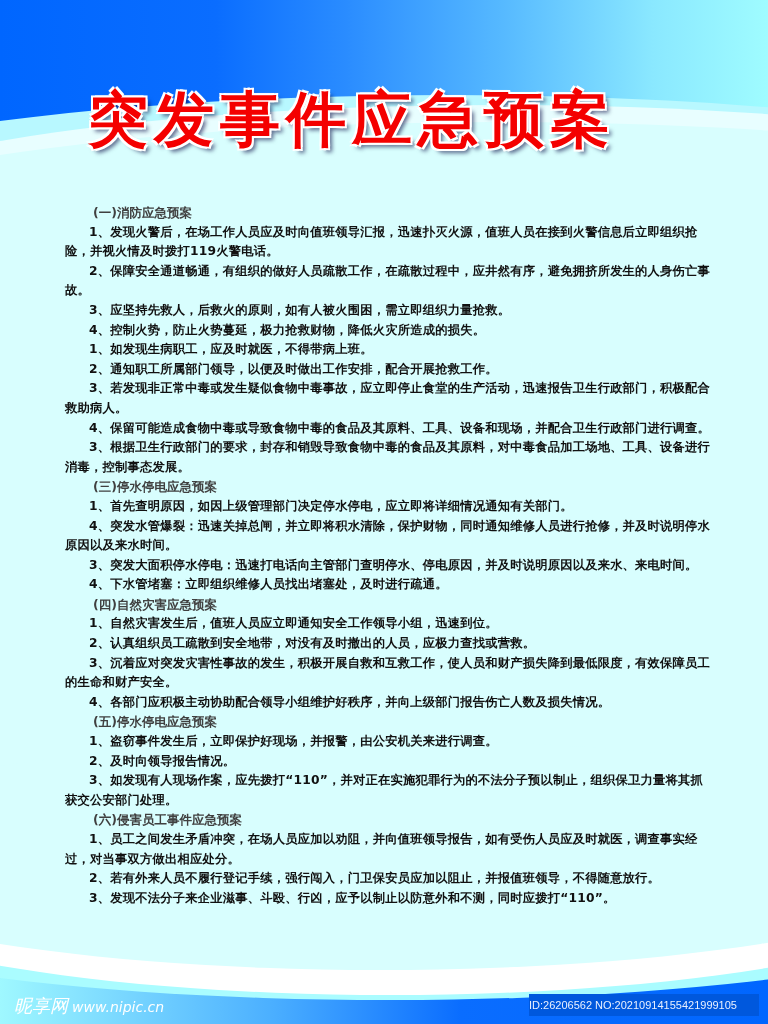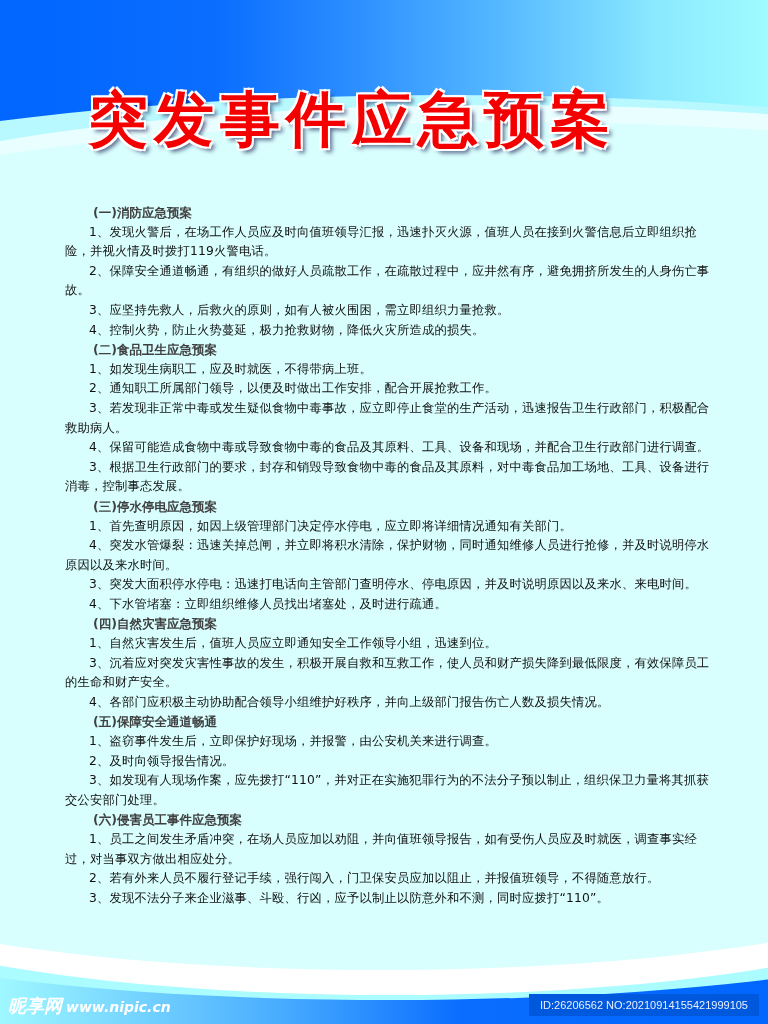--- a/index.html
+++ b/index.html
@@ -13,25 +13,25 @@
   .bg-bottom { position: absolute; left: 0; top: 900px; width: 768px; height: 124px;
     background: linear-gradient(90deg, #9ff8ff 0%, #4cb0ff 35%, #0a6dff 60%, #0066ff 100%); }
   .bsw1 { left: -260px; top: 780px; width: 1300px; height: 220px; background: #aafcff; }
   .bsw2 { left: -200px; top: 760px; width: 1180px; height: 235px; background: #ffffff; }
   .bsw3 { left: -220px; top: 740px; width: 1200px; height: 230px; background: #d8fefe; }
   .title { position: absolute; left: 0; top: 80px; width: 704px; text-align: center;
     font-family: "DejaVu Serif", serif; font-weight: bold; font-size: 60px; letter-spacing: 6px; color: #f40000;
     text-shadow: 0 0 3px #fff, 2px 2px 0 #fff, -2px -2px 0 #fff, 2px -2px 0 #fff, -2px 2px 0 #fff, 4px 4px 4px rgba(0,0,60,0.6); }
   .content { position: absolute; left: 65px; top: 203px; width: 648px; font-size: 12.3px; line-height: 19.6px; color: #111; }
   .heading { color: #404040; font-weight: bold; padding-left: 28px; font-size: 12.5px; }
-  .para { text-indent: 24px; font-weight: normal; letter-spacing: 0.2px; }
-  .footer-logo { position: absolute; left: 8px; top: 994px; color: #fff; font-weight: bold; font-size: 18px; font-style: italic; }
+  .para { text-indent: 24px; font-weight: bold; letter-spacing: 0.2px; }
+  .footer-logo { position: absolute; left: 14px; top: 994px; color: #fff; font-weight: normal; font-size: 18px; font-style: italic; }
   .footer-logo .url { font-size: 14px; margin-left: 4px; }
   .footer-id { position: absolute; left: 529px; top: 994px; width: 230px; height: 22px; background: #0058dd; color: #e8f0ff;
-    font-size: 11px; line-height: 22px; text-align: center; font-family: "Liberation Sans", sans-serif; }
+    font-size: 11px; line-height: 22px; font-family: "Liberation Sans", sans-serif; }
 </style>
 </head>
 <body>
 
 <div class="bg-top"></div>
 <div class="swoosh sw1"></div>
 <div class="swoosh sw2"></div>
 <div class="swoosh sw3"></div>
 
 <div class="bg-bottom"></div>
@@ -43,42 +43,42 @@
 
 <div class="content">
   <div>
     <div class="heading">(一)消防应急预案</div>
     <div class="para">1、发现火警后，在场工作人员应及时向值班领导汇报，迅速扑灭火源，值班人员在接到火警信息后立即组织抢险，并视火情及时拨打119火警电话。</div>
     <div class="para">2、保障安全通道畅通，有组织的做好人员疏散工作，在疏散过程中，应井然有序，避免拥挤所发生的人身伤亡事故。</div>
     <div class="para">3、应坚持先救人，后救火的原则，如有人被火围困，需立即组织力量抢救。</div>
     <div class="para">4、控制火势，防止火势蔓延，极力抢救财物，降低火灾所造成的损失。</div>
   </div>
   <div>
-    <div class="heading">(二)食品卫生应急预案</div>
     <div class="para">1、如发现生病职工，应及时就医，不得带病上班。</div>
     <div class="para">2、通知职工所属部门领导，以便及时做出工作安排，配合开展抢救工作。</div>
     <div class="para">3、若发现非正常中毒或发生疑似食物中毒事故，应立即停止食堂的生产活动，迅速报告卫生行政部门，积极配合救助病人。</div>
     <div class="para">4、保留可能造成食物中毒或导致食物中毒的食品及其原料、工具、设备和现场，并配合卫生行政部门进行调查。</div>
     <div class="para">3、根据卫生行政部门的要求，封存和销毁导致食物中毒的食品及其原料，对中毒食品加工场地、工具、设备进行消毒，控制事态发展。</div>
   </div>
   <div>
     <div class="heading">(三)停水停电应急预案</div>
     <div class="para">1、首先查明原因，如因上级管理部门决定停水停电，应立即将详细情况通知有关部门。</div>
     <div class="para">4、突发水管爆裂：迅速关掉总闸，并立即将积水清除，保护财物，同时通知维修人员进行抢修，并及时说明停水原因以及来水时间。</div>
     <div class="para">3、突发大面积停水停电：迅速打电话向主管部门查明停水、停电原因，并及时说明原因以及来水、来电时间。</div>
     <div class="para">4、下水管堵塞：立即组织维修人员找出堵塞处，及时进行疏通。</div>
   </div>
   <div>
     <div class="heading">(四)自然灾害应急预案</div>
     <div class="para">1、自然灾害发生后，值班人员应立即通知安全工作领导小组，迅速到位。</div>
+    <div class="para">2、认真组织员工疏散到安全地带，对没有及时撤出的人员，应极力查找或营救。</div>
     <div class="para">3、沉着应对突发灾害性事故的发生，积极开展自救和互救工作，使人员和财产损失降到最低限度，有效保障员工的生命和财产安全。</div>
     <div class="para">4、各部门应积极主动协助配合领导小组维护好秩序，并向上级部门报告伤亡人数及损失情况。</div>
   </div>
   <div>
-    <div class="heading">(五)保障安全通道畅通</div>
+    <div class="heading">(五)停水停电应急预案</div>
     <div class="para">1、盗窃事件发生后，立即保护好现场，并报警，由公安机关来进行调查。</div>
     <div class="para">2、及时向领导报告情况。</div>
     <div class="para">3、如发现有人现场作案，应先拨打“110”，并对正在实施犯罪行为的不法分子预以制止，组织保卫力量将其抓获交公安部门处理。</div>
   </div>
   <div>
     <div class="heading">(六)侵害员工事件应急预案</div>
     <div class="para">1、员工之间发生矛盾冲突，在场人员应加以劝阻，并向值班领导报告，如有受伤人员应及时就医，调查事实经过，对当事双方做出相应处分。</div>
     <div class="para">2、若有外来人员不履行登记手续，强行闯入，门卫保安员应加以阻止，并报值班领导，不得随意放行。</div>
     <div class="para">3、发现不法分子来企业滋事、斗殴、行凶，应予以制止以防意外和不测，同时应拨打“110”。</div>
   </div>

